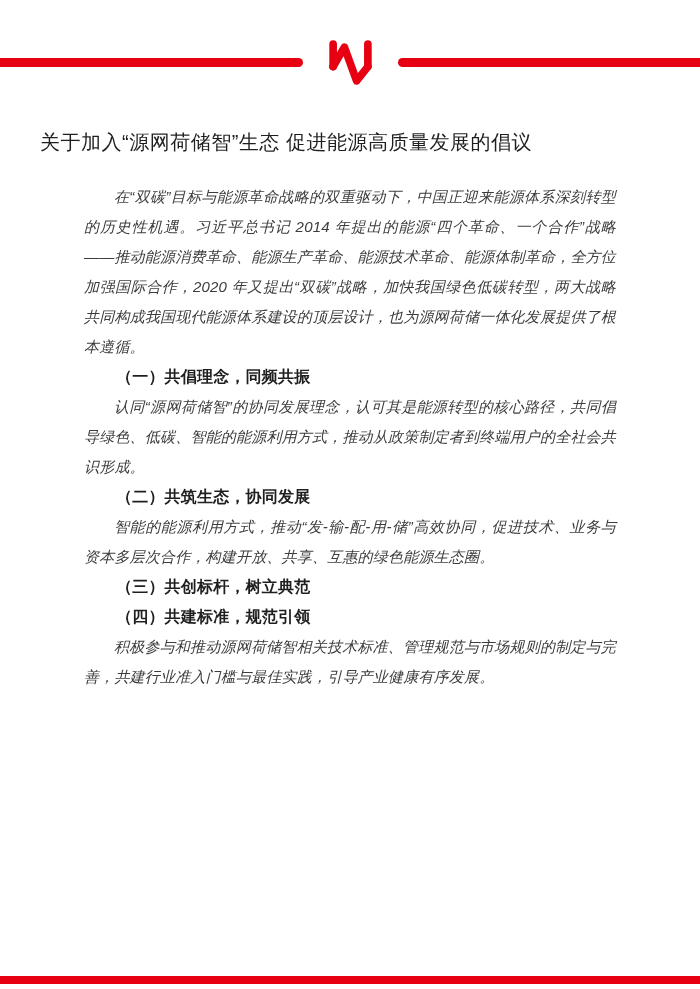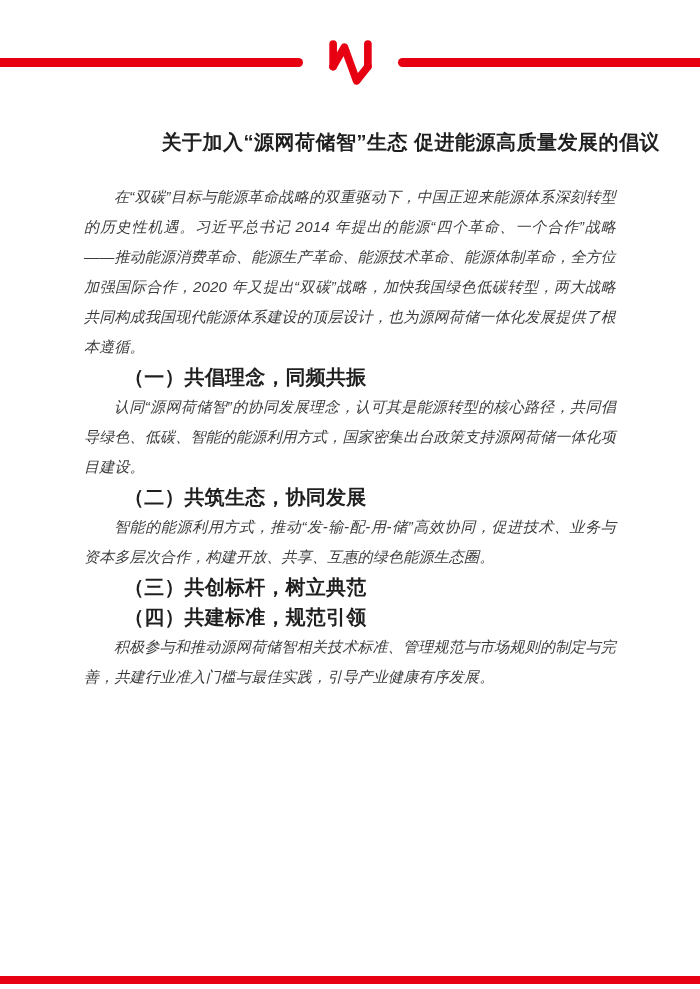--- a/index.html
+++ b/index.html
@@ -25,35 +25,35 @@
   .w-logo { width:47px; height:47px; flex:0 0 auto; display:block; }
   
   .footer-rule {
     position:absolute; bottom:5px; left:-10px; right:-10px; height:8px;
     background:var(--accent); border-radius:6px;
   }
   
   .doc-title {
     margin:130px 40px 0 40px;
     font-size:20px; line-height:24px;
-    font-weight:bold; color:var(--ink-strong);
-    text-align:right; letter-spacing:0.5px;
+    font-weight:normal; color:var(--ink-strong);
+    text-align:left; letter-spacing:0.5px;
   }
   
   .doc-body {
     margin:28px 84px 0 84px;
     font-size:15px; line-height:30px;
     color:var(--ink);
     text-align:justify;
     letter-spacing:0.2px;
   }
   .doc-body p { margin:0; text-indent:2em;font-style:italic; }
   .doc-body h2 {
     margin:0; text-indent:2em;
-    font-size:20px; line-height:30px;
+    font-size:16px; line-height:30px;
     font-weight:bold; color:var(--ink-strong);
   }
 </style>
 </head>
 <body>
 
 <div class="page">
 
   <div class="brand-row">
     <div class="rule"></div>
@@ -66,21 +66,21 @@
     <div class="rule-gap"></div>
     <div class="rule"></div>
   </div>
 
   <h1 class="doc-title">关于加入“源网荷储智”生态 促进能源高质量发展的倡议</h1>
 
   <div class="doc-body">
     <p>在“双碳”目标与能源革命战略的双重驱动下，中国正迎来能源体系深刻转型的历史性机遇。习近平总书记 2014 年提出的能源“四个革命、一个合作”战略——推动能源消费革命、能源生产革命、能源技术革命、能源体制革命，全方位加强国际合作，2020 年又提出“双碳”战略，加快我国绿色低碳转型，两大战略共同构成我国现代能源体系建设的顶层设计，也为源网荷储一体化发展提供了根本遵循。</p>
 
     <h2>（一）共倡理念，同频共振</h2>
-    <p>认同“源网荷储智”的协同发展理念，认可其是能源转型的核心路径，共同倡导绿色、低碳、智能的能源利用方式，国家密集出台政策支持源网荷储一体化项目建设。</p>
+    <p>认同“源网荷储智”的协同发展理念，认可其是能源转型的核心路径，共同倡导绿色、低碳、智能的能源利用方式，推动从政策制定者到终端用户的全社会共识形成。</p>
 
     <h2>（二）共筑生态，协同发展</h2>
     <p>智能的能源利用方式，推动“发-输-配-用-储”高效协同，促进技术、业务与资本多层次合作，构建开放、共享、互惠的绿色能源生态圈。</p>
 
     <h2>（三）共创标杆，树立典范</h2>
 
     <h2>（四）共建标准，规范引领</h2>
     <p>积极参与和推动源网荷储智相关技术标准、管理规范与市场规则的制定与完善，共建行业准入门槛与最佳实践，引导产业健康有序发展。</p>
   </div>
 

